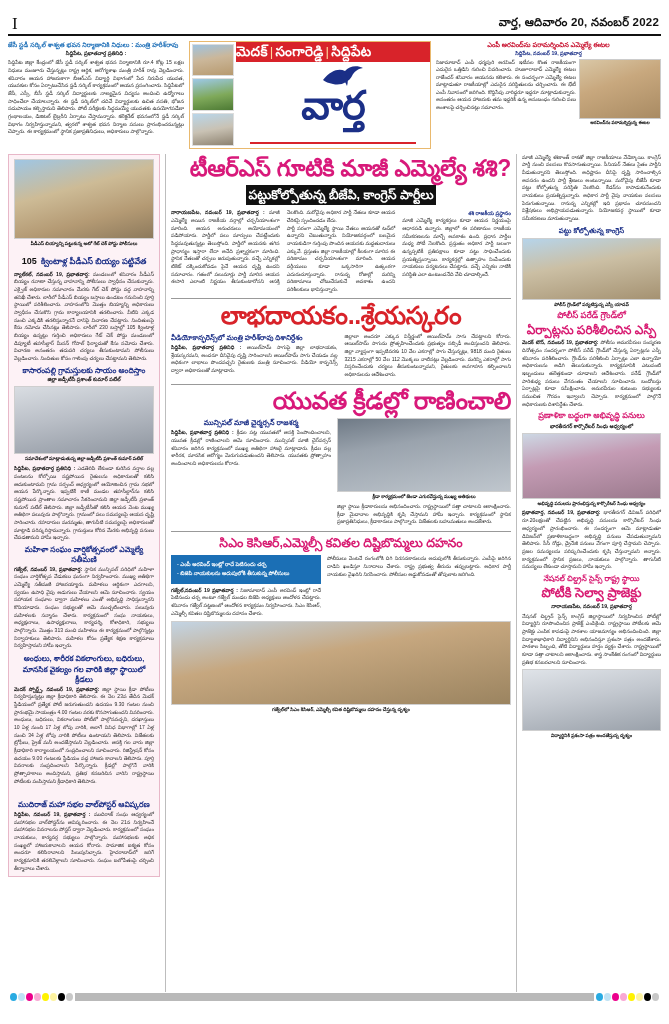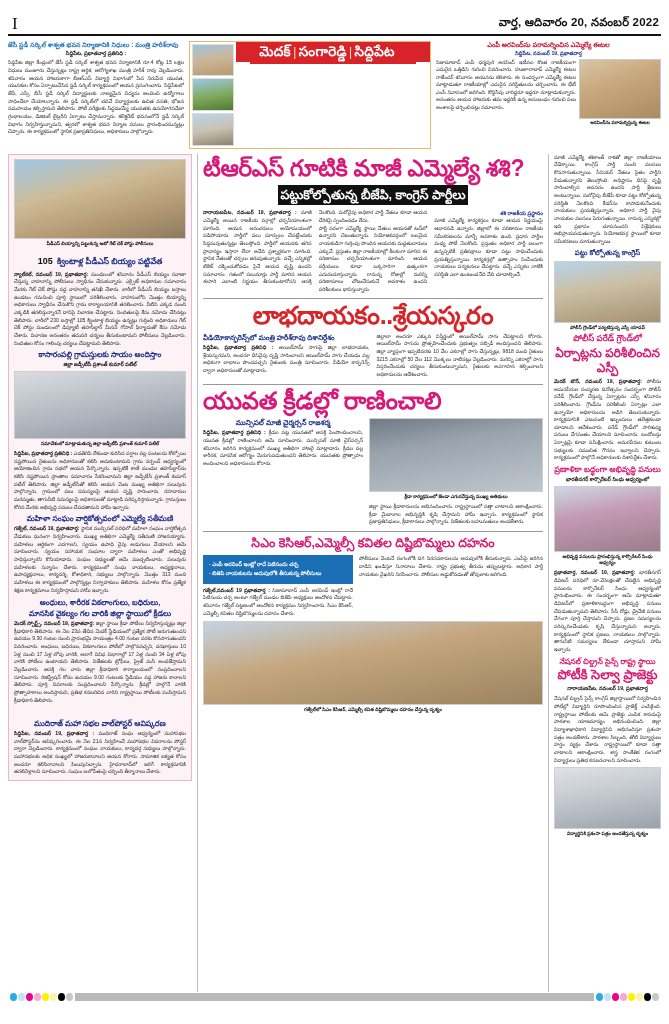--- a/index.html
+++ b/index.html
@@ -39,21 +39,21 @@
 
   
   .photostrip { width:46px; display:flex; flex-direction:column; gap:2px;
                 padding:2px; background:#fff; }
   .pstrip-img { flex:1; border:1px solid #ddd; }
   .ps1 { background:linear-gradient(170deg,#9fc3e0 0%,#cbb79a 45%,#b79a6f 100%); }
   .ps2 { background:linear-gradient(170deg,#9dc9e8 0%,#7fa95a 55%,#4d7a34 100%); }
   .ps3 { background:linear-gradient(170deg,#b9d6ea 0%,#c9c2b4 50%,#8d8270 100%); }
 
   .mast-logo { flex:1; display:flex; flex-direction:column; }
-  .banner-red { background:#d8232a; color:#fff; text-align:center;
+  .banner-red { background:#d8232a; color:#fff; 
                 font-size:13.5px; font-weight:700; letter-spacing:.3px;
                 padding:3px 12px 4px 0; line-height:1; }
   .banner-red .sep { color:#ffd9a0; font-weight:400; padding:0 2px; }
   .logo-area { flex:1; position:relative; display:flex; align-items:center;
                justify-content:center; }
   .logo-word { font-size:40px; font-weight:700; color:#1b2f87; line-height:.95;
                letter-spacing:-1px; margin-top:6px; }
   .bird { position:absolute; top:2px; left:50%; transform:translateX(-14px); }
   .logo-underline { height:2px; background:#d8232a; margin:0 14px 4px 14px; }
 
@@ -64,21 +64,21 @@
                margin:1px 0; }
   .mr-wrap { display:flex; gap:3px; }
   .mr-text { font-size:5.05px; line-height:1.5; text-align:justify; color:#2a2a2a; flex:1; }
   .mr-photo { width:82px; height:60px;
               background:linear-gradient(160deg,#d9c7a6 0%,#c8a87e 40%,#a98b63 100%);
               border:1px solid #ccc; }
   .mr-cap { font-size:4.6px; font-weight:700; text-align:center; color:#111; margin-top:1px; }
 
   
   .main { display:flex; gap:5px; margin-top:5px; height:838px; }
-  .col-left  { width:184px; }
+  .col-left  { width:152px; }
   .col-mid   { width:340px; }
   .col-right { flex:1; }
 
   .vdiv { width:1px; background:#bdbdbd; }
 
   
   .pinkbox { border:1px solid #e8b7c8; background:#fdf2f6; padding:4px 5px; }
 
   .photo { border:1px solid #cfcfcf; width:100%; }
   .cap { font-size:4.7px; font-weight:700; text-align:center; color:#111;
@@ -87,21 +87,21 @@
                      text-align:center; line-height:1.3; margin:3px 0 1px; }
   .story-head-dark { color:#1b2f87; font-size:7.6px; font-weight:700;
                      text-align:center; line-height:1.3; margin:3px 0 1px; }
   .subhead-sm { font-size:5.2px; font-weight:700; text-align:center; color:#111;
                 margin:1px 0 2px; }
   .byline { font-size:5.1px; font-weight:700; color:#111; }
   .body { font-size:5.05px; line-height:1.52; text-align:justify; color:#2b2b2b; }
   .lead-num { font-size:9px; font-weight:700; color:#111; }
 
   
-  .mega-pink { color:#d8197a; font-weight:700; text-align:left; line-height:1.1;
+  .mega-pink { color:#d8197a; font-weight:700; text-align:right; line-height:1.1;
                font-size:23px; letter-spacing:-.3px; margin:2px 0 4px 0; }
   .mega-red  { color:#d8232a; font-weight:700; text-align:center; line-height:1.05;
                font-size:25px; letter-spacing:-.4px; margin:0 0 4px 0; }
   .kicker-dark { color:#222; font-weight:700; text-align:center; font-size:11.5px;
                  line-height:1.2; margin:2px 0 1px 0; }
   .revbar { background:#111; color:#fff; font-weight:700; font-size:12.5px;
             text-align:center; padding:3px 2px; line-height:1.15; display:inline-block; }
   .revbar-wrap { text-align:center; margin:2px 0 4px 0; }
 
   .bluebox { background:#1b6fb5; color:#fff; font-size:5.4px; font-weight:700;
@@ -149,20 +149,27 @@
 
     <div class="mast-mid">
       <div class="photostrip">
         <div class="pstrip-img ps1"></div>
         <div class="pstrip-img ps2"></div>
         <div class="pstrip-img ps3"></div>
       </div>
       <div class="mast-logo">
         <div class="banner-red">
           <span>మెదక్</span><span class="sep">|</span><span>సంగారెడ్డి</span><span class="sep">|</span><span>సిద్దిపేట</span>
+        </div>
+        <div class="logo-area">
+          <svg class="bird" width="46" height="26" viewBox="0 0 46 26">
+            <path d="M4 16 C12 6 20 4 26 7 C30 2 38 1 44 4 C38 5 35 8 33 12 C30 18 22 22 14 20 C10 19 6 18 4 16 Z" fill="#1b2f87"></path>
+            <path d="M24 8 C28 12 30 16 28 22 C26 17 23 13 20 11 Z" fill="#1b2f87"></path>
+          </svg>
+          <div class="logo-word">వార్త</div>
         </div>
         <div class="logo-underline"></div>
       </div>
     </div>
 
     <div class="mast-right">
       <div class="mr-head">ఎంపీ అరవింద్‌ను పరామర్శించిన ఎమ్మెల్యే ఈటల</div>
       <div class="mr-byline">సిద్దిపేట, నవంబర్ 19, ప్రభాతవార్త</div>
       <div class="mr-wrap">
         <div class="mr-text">నిజామాబాద్ ఎంపీ ధర్మపురి అరవింద్ ఇటీవల కొంత రాజకీయంగా ఎదురైన ఒత్తిడిని గురించి వివరించారు. హుజూరాబాద్ ఎమ్మెల్యే ఈటల రాజేందర్ శనివారం ఆయనను కలిశారు. ఈ సందర్భంగా ఎమ్మెల్యే ఈటల మాట్లాడుతూ రాజకీయాల్లో ఎదురైన పరిస్థితులను చర్చించారు. ఈ భేటీ ఎంపీ నివాసంలో జరిగింది. కొద్దిసేపు వారిద్దరూ ఇద్దరూ మాట్లాడుకున్నారు. అనంతరం ఆయన హాజరుకు తమ ఇద్దరికీ ఉన్న అనుబంధం గురించి పలు అంశాలపై చర్చించినట్లు సమాచారం.</div>

